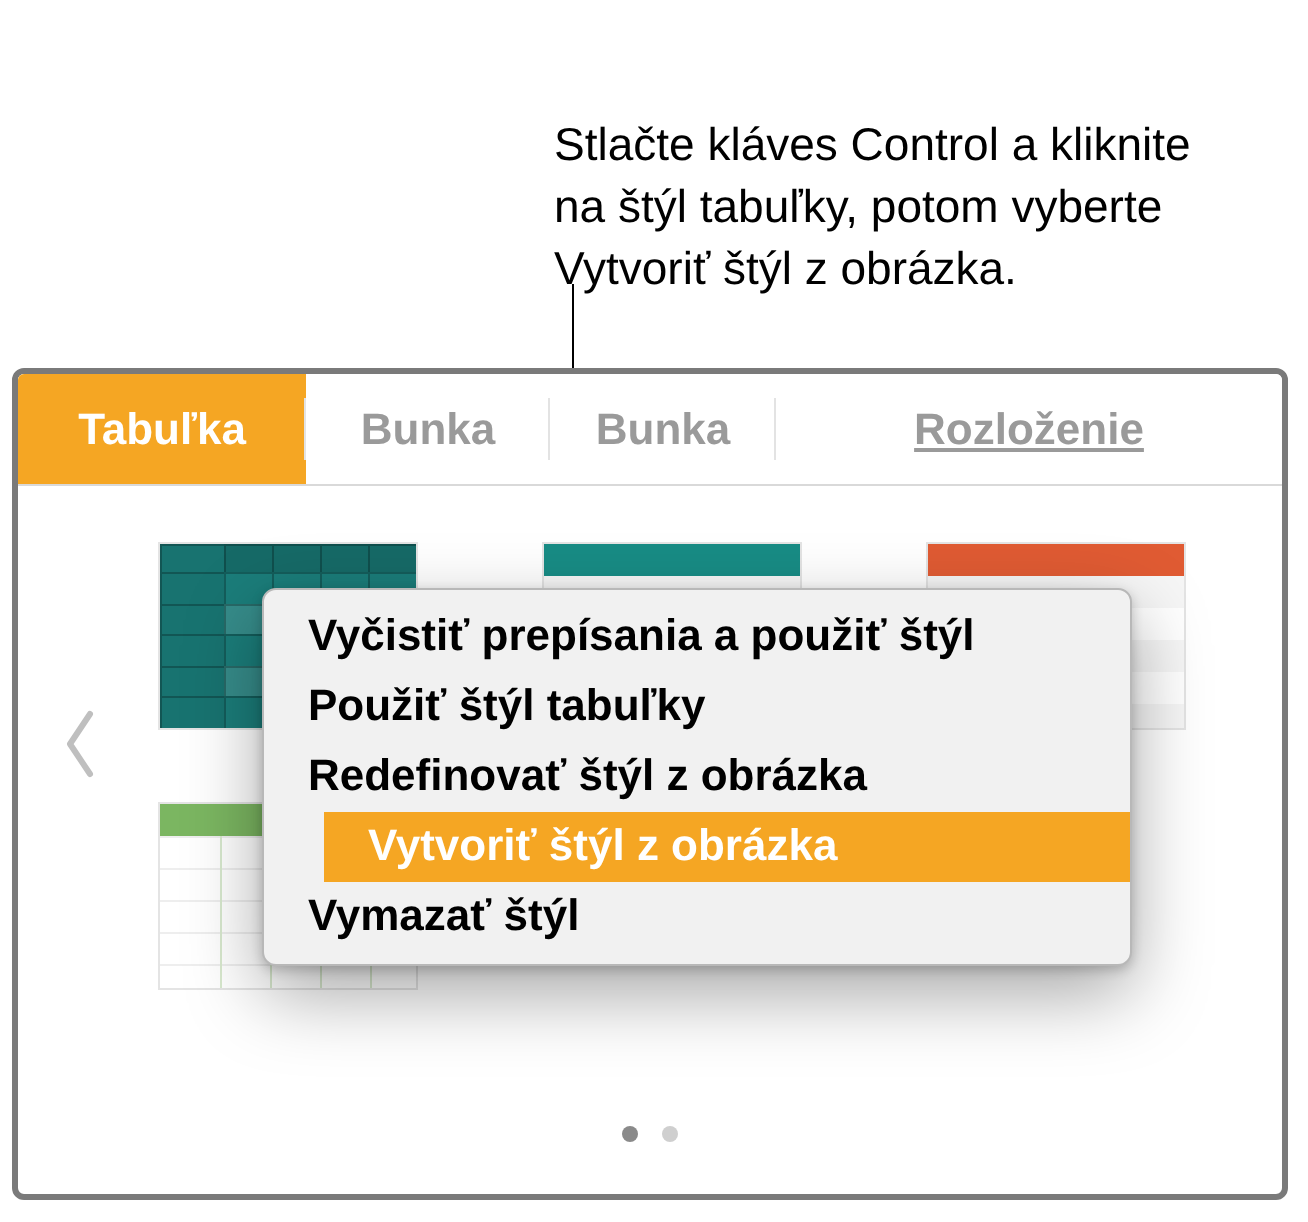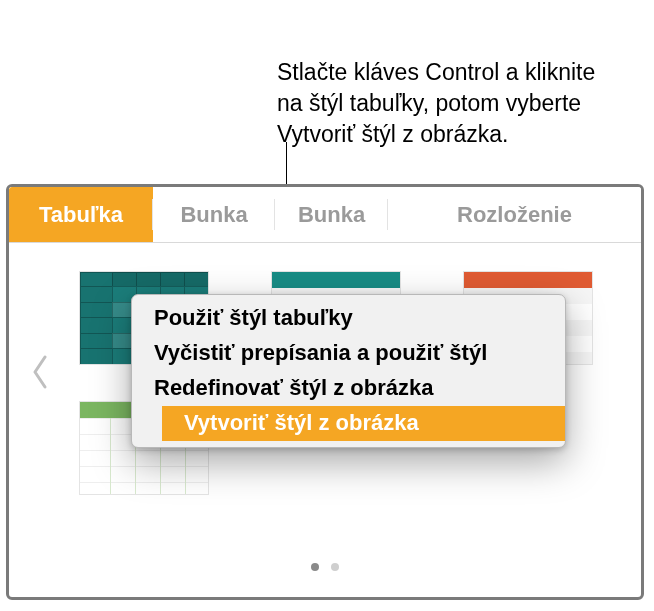--- a/index.html
+++ b/index.html
@@ -67,21 +67,21 @@
   .tab:not(:last-child)::after {
     content: "";
     position: absolute;
     right: 0; top: 12px; bottom: 12px;
     width: 1px;
     background: #e3e3e3;
   }
   .tab1 { width: 144px; }
   .tab2 { width: 122px; }
   .tab3 { width: 113px; }
-  .tab4 { flex: 1; }
+  .tab4 { flex: 1; text-decoration: underline; }
 
   .styles-area {
     position: relative;
     padding: 28px 34px 0 70px;
   }
   .prev-arrow {
     position: absolute;
     left: 22px;
     top: 112px;
     width: 20px;
@@ -287,24 +287,27 @@
 
   <div class="pager-dots">
     <div class="dot active"></div>
     <div class="dot"></div>
   </div>
 
 </div>
 
 <div class="context-menu">
   <div class="menu-item">
+    <span>Vyčistiť prepísania a použiť štýl</span>
+  </div>
+  <div class="menu-item">
     <span>Použiť štýl tabuľky</span>
-  </div>
-  <div class="menu-item">
-    <span>Vyčistiť prepísania a použiť štýl</span>
   </div>
   <div class="menu-item">
     <span>Redefinovať štýl z obrázka</span>
   </div>
   <div class="menu-item highlight">
     <span>Vytvoriť štýl z obrázka</span>
   </div>
+  <div class="menu-item">
+    <span>Vymazať štýl</span>
+  </div>
 </div>
 
 </body></html>

